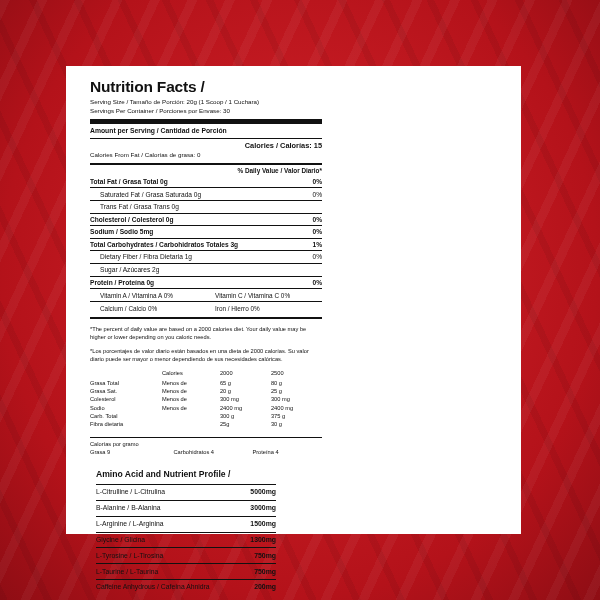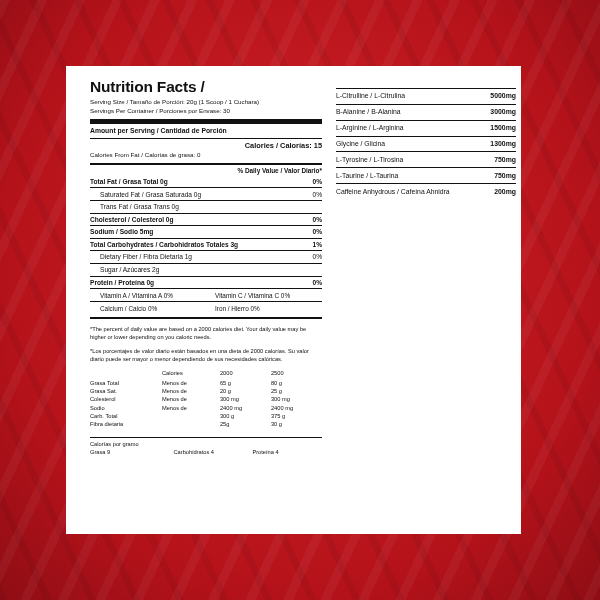--- a/index.html
+++ b/index.html
@@ -24,21 +24,21 @@
   #panel {
     position: absolute;
     left: 66px;
     top: 66px;
     width: 455px;
     height: 468px;
     background: #ffffff;
     box-sizing: border-box;
     padding: 12px 14px 8px 24px;
     display: flex;
-    flex-direction: row;
+    flex-direction: column;
     gap: 8px;
   }
   .col-left {
     width: 232px;
     flex: none;
     color: #111;
   }
   .col-right {
     width: 180px;
     flex: none;
@@ -299,20 +299,21 @@
     <div class="grams-label">Calorías por gramo</div>
     <div class="grams">
       <div>Grasa 9</div>
       <div>Carbohidratos 4</div>
       <div>Proteína 4</div>
     </div>
   </div>
 
   <div class="col-right">
     <div class="aa-title">
+      <div>Amino Acid and Nutrient Profile /</div>
     </div>
 
     <div class="aa-row first">
       <span>L-Citrulline / L-Citrulina</span>
       <span class="amt">5000mg</span>
     </div>
     <div class="aa-row">
       <span>B-Alanine / B-Alanina</span>
       <span class="amt">3000mg</span>
     </div>

